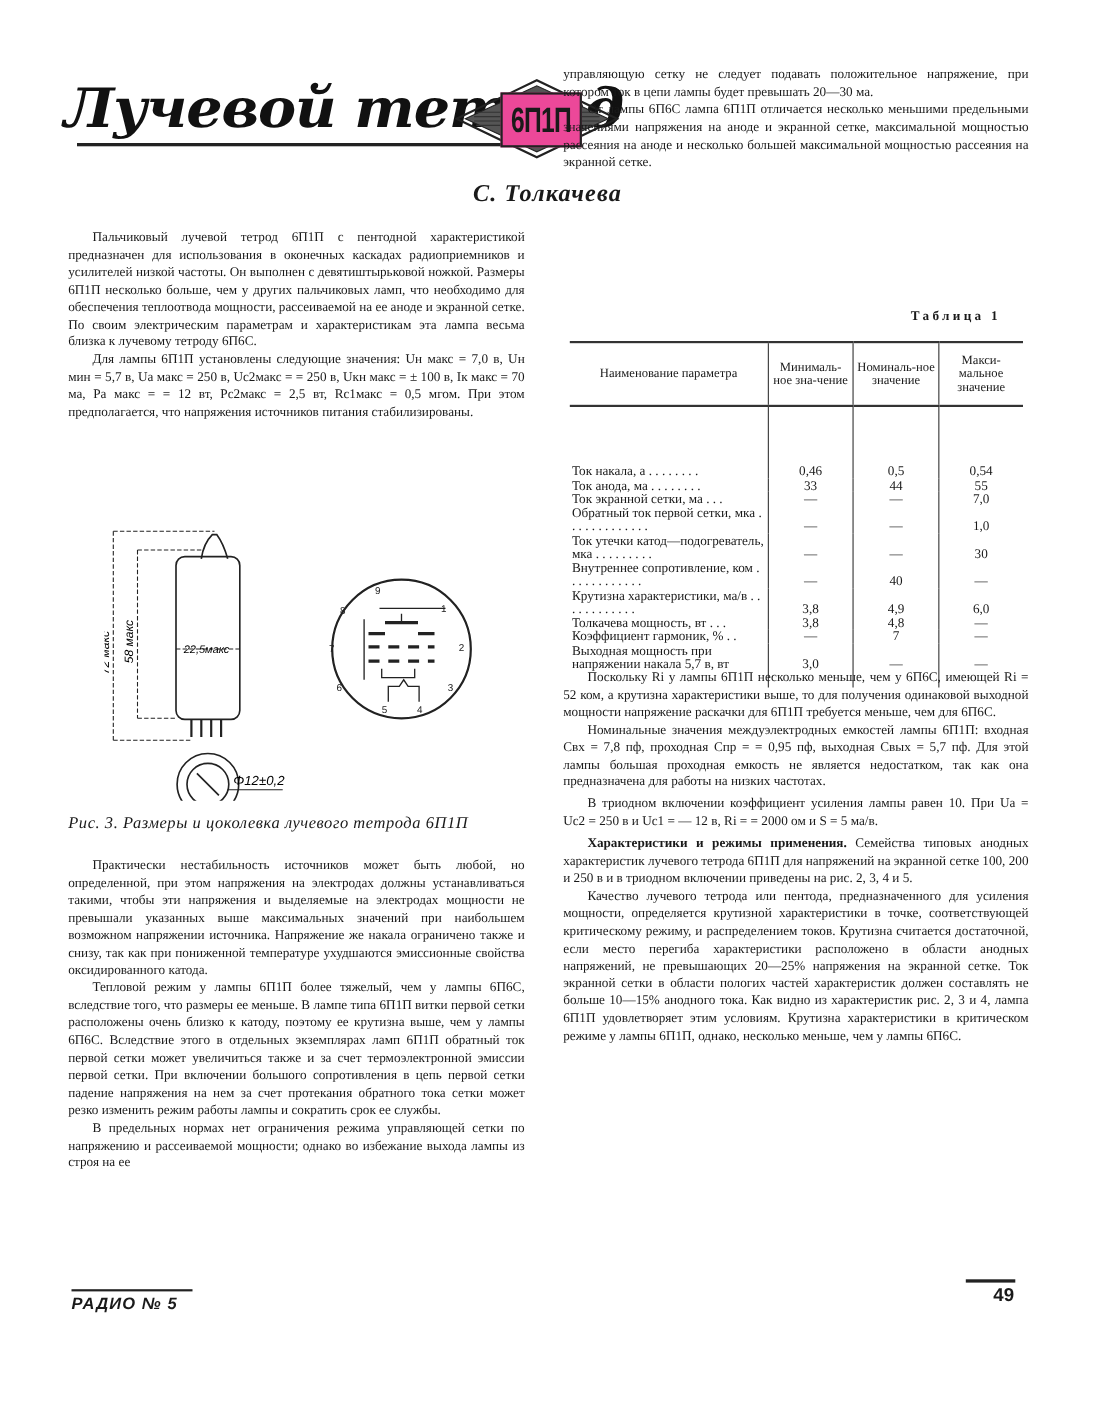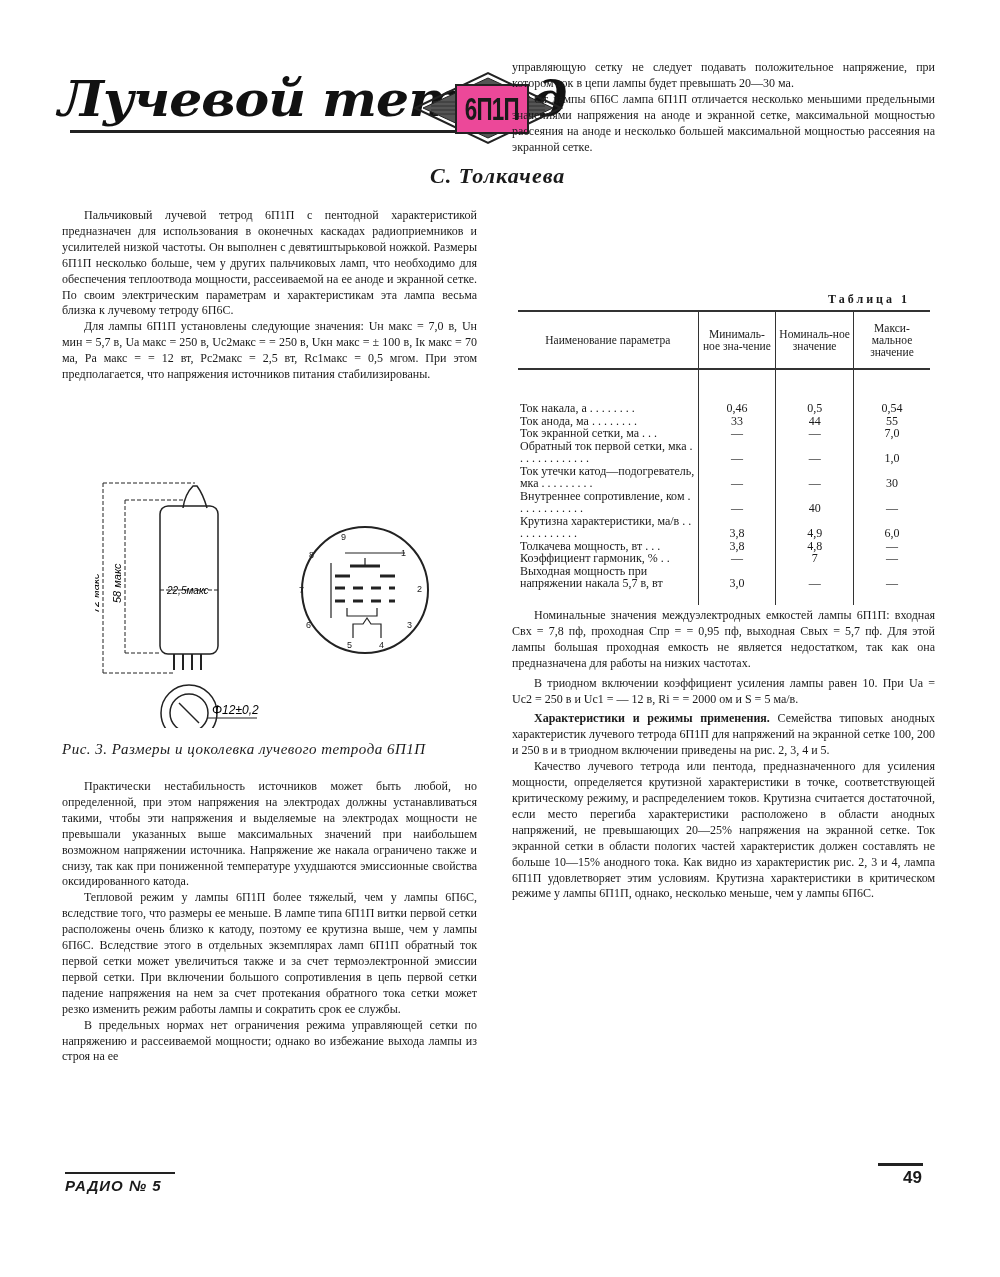--- a/index.html
+++ b/index.html
@@ -21,29 +21,29 @@
   #col-left-1 { left: 62px; top: 208px; width: 415px; }
   #col-left-2 { left: 62px; top: 779px; width: 415px; }
   #col-right-1 { left: 512px; top: 60px; width: 423px; }
   #col-right-2 { left: 512px; top: 608px; width: 423px; }
 
   
   #figure { left: 95px; top: 478px; width: 390px; height: 250px; }
   #fig-caption { left: 62px; top: 741px; width: 430px; font-style: italic; font-size: 15px; letter-spacing: 0.5px; }
 
   
-  #table-label { left: 828px; top: 280px; font-size: 12px; letter-spacing: 3px; font-weight: bold; margin-top: 12px; }
+  #table-label { left: 828px; top: 280px; font-size: 12px; letter-spacing: 3px; font-weight: bold; }
   #table { left: 518px; top: 310px; width: 412px; border-collapse: collapse; font-size: 12px; line-height: 12.5px; }
   #table th { font-weight: normal; font-size: 11.5px; line-height: 12px; text-align: center; padding: 10px 2px;
               border-top: 2px solid #333; border-bottom: 2px solid #333; }
   #table th + th, #table td + td { border-left: 1.5px solid #333; }
   #table td { vertical-align: bottom; padding: 0 2px; }
   #table td.name { text-align: left; width: 182px; }
   #table td.v { text-align: center; width: 74px; }
-  #table tr.first td { padding-top: 32px; }
+  #table tr.first td { padding-top: 52px; }
   #table tr.last td { padding-bottom: 15px; }
 
   
   #footer-rule { left: 65px; top: 1172px; width: 110px; height: 2px; background: #222; }
   #footer-mag { left: 65px; top: 1177px; font-family: "Liberation Sans", sans-serif; font-weight: bold; font-style: italic; font-size: 15px; letter-spacing: 1px; }
   #pnum-rule { left: 878px; top: 1163px; width: 45px; height: 3px; background: #222; }
   #page-number { left: 903px; top: 1168px; font-family: Liberation Sans, sans-serif; font-weight: bold; font-size: 17px; }
 </style>
 </head>
 <body>
@@ -218,20 +218,21 @@
     <tr class="last">
       <td class="name">Выходная мощность при напряжении накала 5,7 в, вт</td>
         <td class="v">3,0</td>
         <td class="v">—</td>
         <td class="v">—</td>
     </tr>
   </tbody>
 </table>
 
 <div id="col-right-2" class="abs para">
+  <p>Поскольку Ri у лампы 6П1П несколько меньше, чем у 6П6С, имеющей Ri = 52 ком, а крутизна характеристики выше, то для получения одинаковой выходной мощности напряжение раскачки для 6П1П требуется меньше, чем для 6П6С.</p>
   <p>Номинальные значения междуэлектродных емкостей лампы 6П1П: входная Cвх = 7,8 пф, проходная Cпр = = 0,95 пф, выходная Cвых = 5,7 пф. Для этой лампы большая проходная емкость не является недостатком, так как она предназначена для работы на низких частотах.</p>
   <p style="margin-top:4px">В триодном включении коэффициент усиления лампы равен 10. При Ua = Uc2 = 250 в и Uc1 = — 12 в, Ri = = 2000 ом и S = 5 ма/в.</p>
   <p style="margin-top:4px"><span class="b">Характеристики и режимы применения.</span> <span>Семейства типовых анодных характеристик лучевого тетрода 6П1П для напряжений на экранной сетке 100, 200 и 250 в и в триодном включении приведены на рис. 2, 3, 4 и 5.</span></p>
   <p>Качество лучевого тетрода или пентода, предназначенного для усиления мощности, определяется крутизной характеристики в точке, соответствующей критическому режиму, и распределением токов. Крутизна считается достаточной, если место перегиба характеристики расположено в области анодных напряжений, не превышающих 20—25% напряжения на экранной сетке. Ток экранной сетки в области пологих частей характеристик должен составлять не больше 10—15% анодного тока. Как видно из характеристик рис. 2, 3 и 4, лампа 6П1П удовлетворяет этим условиям. Крутизна характеристики в критическом режиме у лампы 6П1П, однако, несколько меньше, чем у лампы 6П6С.</p>
 </div>
 
 <div id="footer-rule" class="abs"></div>
 <div id="footer-mag" class="abs">РАДИО № 5</div>
 <div id="pnum-rule" class="abs"></div>
 <div id="page-number" class="abs">49</div>

